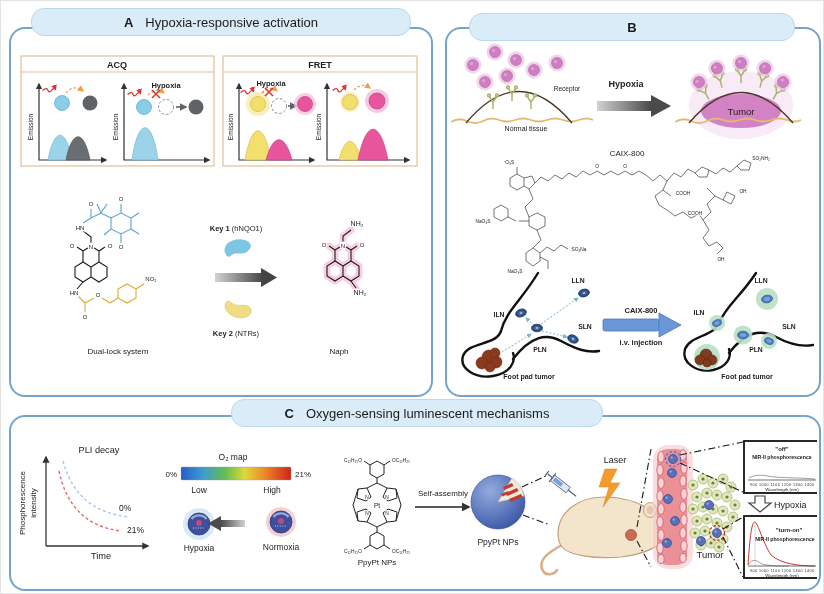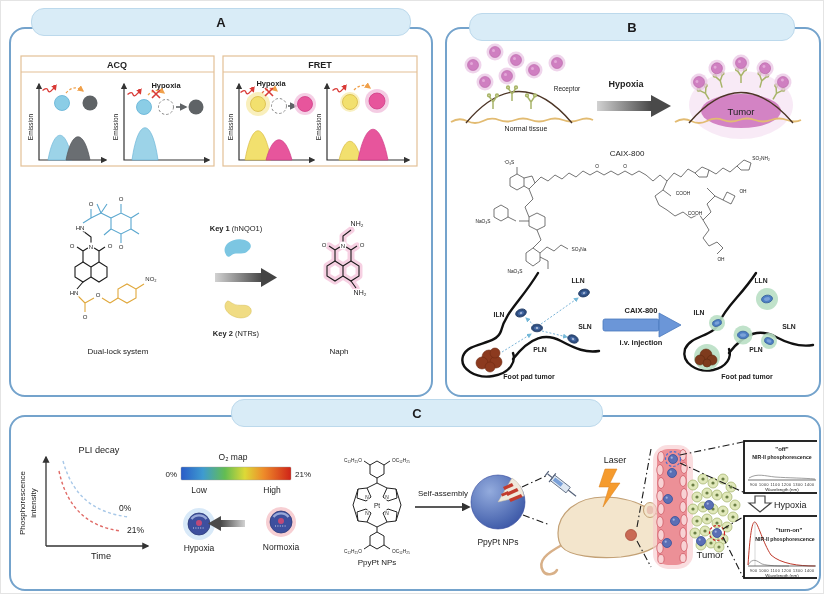--- a/index.html
+++ b/index.html
@@ -96,20 +96,21 @@
     <g id="cellT">
         <circle r="5" fill="#e0e8ba" stroke="#a9b773" stroke-width=".8"></circle>
         <circle r="1.6" fill="#6a7e44"></circle>
       </g>
   </defs>
 </svg>
 
 <div class="panel" style="left:8px;top:26px;width:420px;height:366px;"></div>
 <div class="banner" style="left:30px;top:7px;width:378px;height:26px;">
   <b>A</b>
+  <span>Hypoxia-responsive activation</span>
 </div>
 <svg class="lay" style="left:8px;top:26px;" width="420" height="366" viewBox="0 0 420 366">
 
   <g>
     <rect x="12" y="29" width="193" height="110" fill="#fff" stroke="#e3c096" stroke-width="1.2"></rect>
     <line x1="12" y1="45" x2="205" y2="45" stroke="#e3c096" stroke-width="1.2"></line>
     <text x="108" y="41" text-anchor="middle" font-size="9" class="b">ACQ</text>
     <g>
       <path d="M30,57 L30,133 L97,133" fill="none" stroke="#333" stroke-width="1.2" marker-start="url(#mBlack)" marker-end="url(#mBlack)"></path>
       <text transform="rotate(-90 24 100)" x="24" y="100" text-anchor="middle" font-size="6.5">Emission</text>
@@ -371,20 +372,21 @@
     <text x="316" y="256" text-anchor="middle" font-size="6.8" class="b">LLN</text>
     <text x="344" y="302" text-anchor="middle" font-size="6.8" class="b">SLN</text>
     <text x="311" y="325" text-anchor="middle" font-size="6.8" class="b">PLN</text>
     <text x="302" y="352" text-anchor="middle" font-size="7" class="b">Foot pad tumor</text>
   </g>
 </svg>
 
 <div class="panel" style="left:8px;top:414px;width:808px;height:172px;"></div>
 <div class="banner" style="left:230px;top:398px;width:370px;height:26px;">
   <b>C</b>
+  <span>Oxygen-sensing luminescent mechanisms</span>
 </div>
 <svg class="lay" style="left:8px;top:414px;" width="808" height="172" viewBox="0 0 808 172">
 
   <g>
     <path d="M37,131 L37,42" fill="none" stroke="#333" stroke-width="1.3" marker-end="url(#mBlack)"></path>
     <path d="M37,131 L139,131" fill="none" stroke="#333" stroke-width="1.3" marker-end="url(#mBlack)"></path>
     <text transform="rotate(-90 16 88)" x="16" y="88" text-anchor="middle" font-size="8">Phosphorescence</text>
     <text transform="rotate(-90 27 88)" x="27" y="88" text-anchor="middle" font-size="8">intensity</text>
     <text x="90" y="38" text-anchor="middle" font-size="9.2">PLI decay</text>
     <path d="M54,46 C64,82 86,98 120,102" fill="none" stroke="#a8c8e8" stroke-width="1.4" stroke-dasharray="3,2.5"></path>

